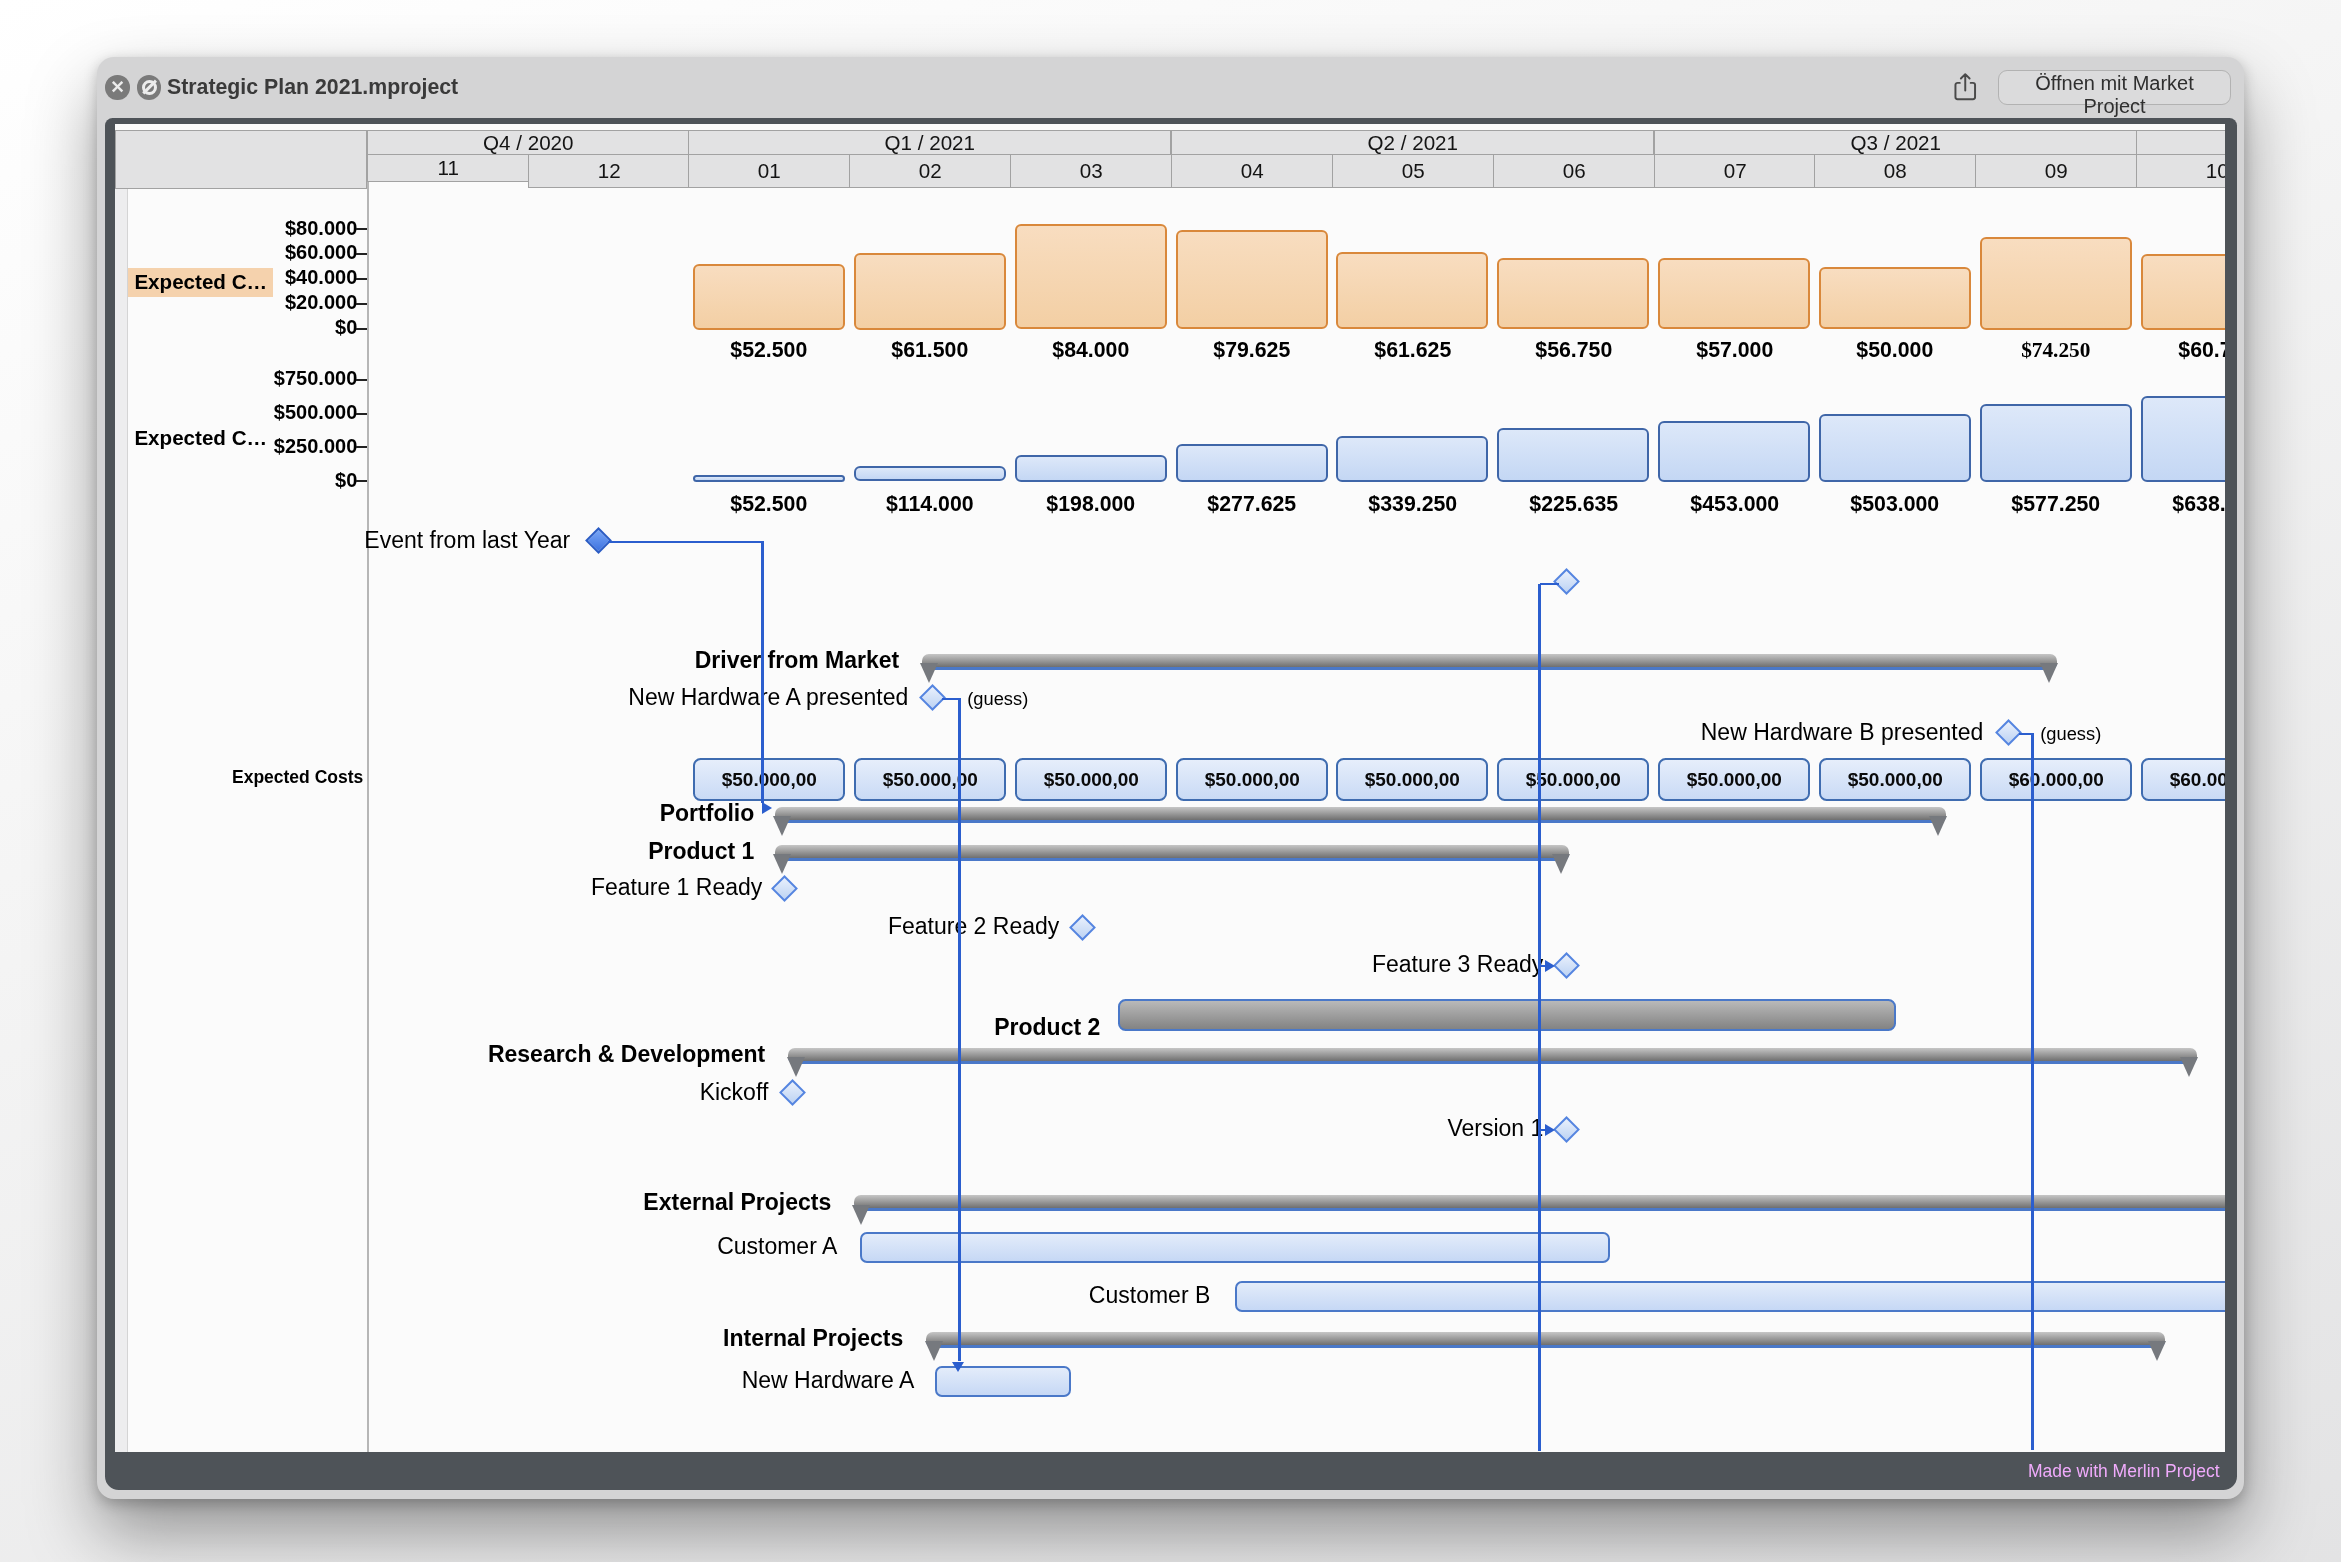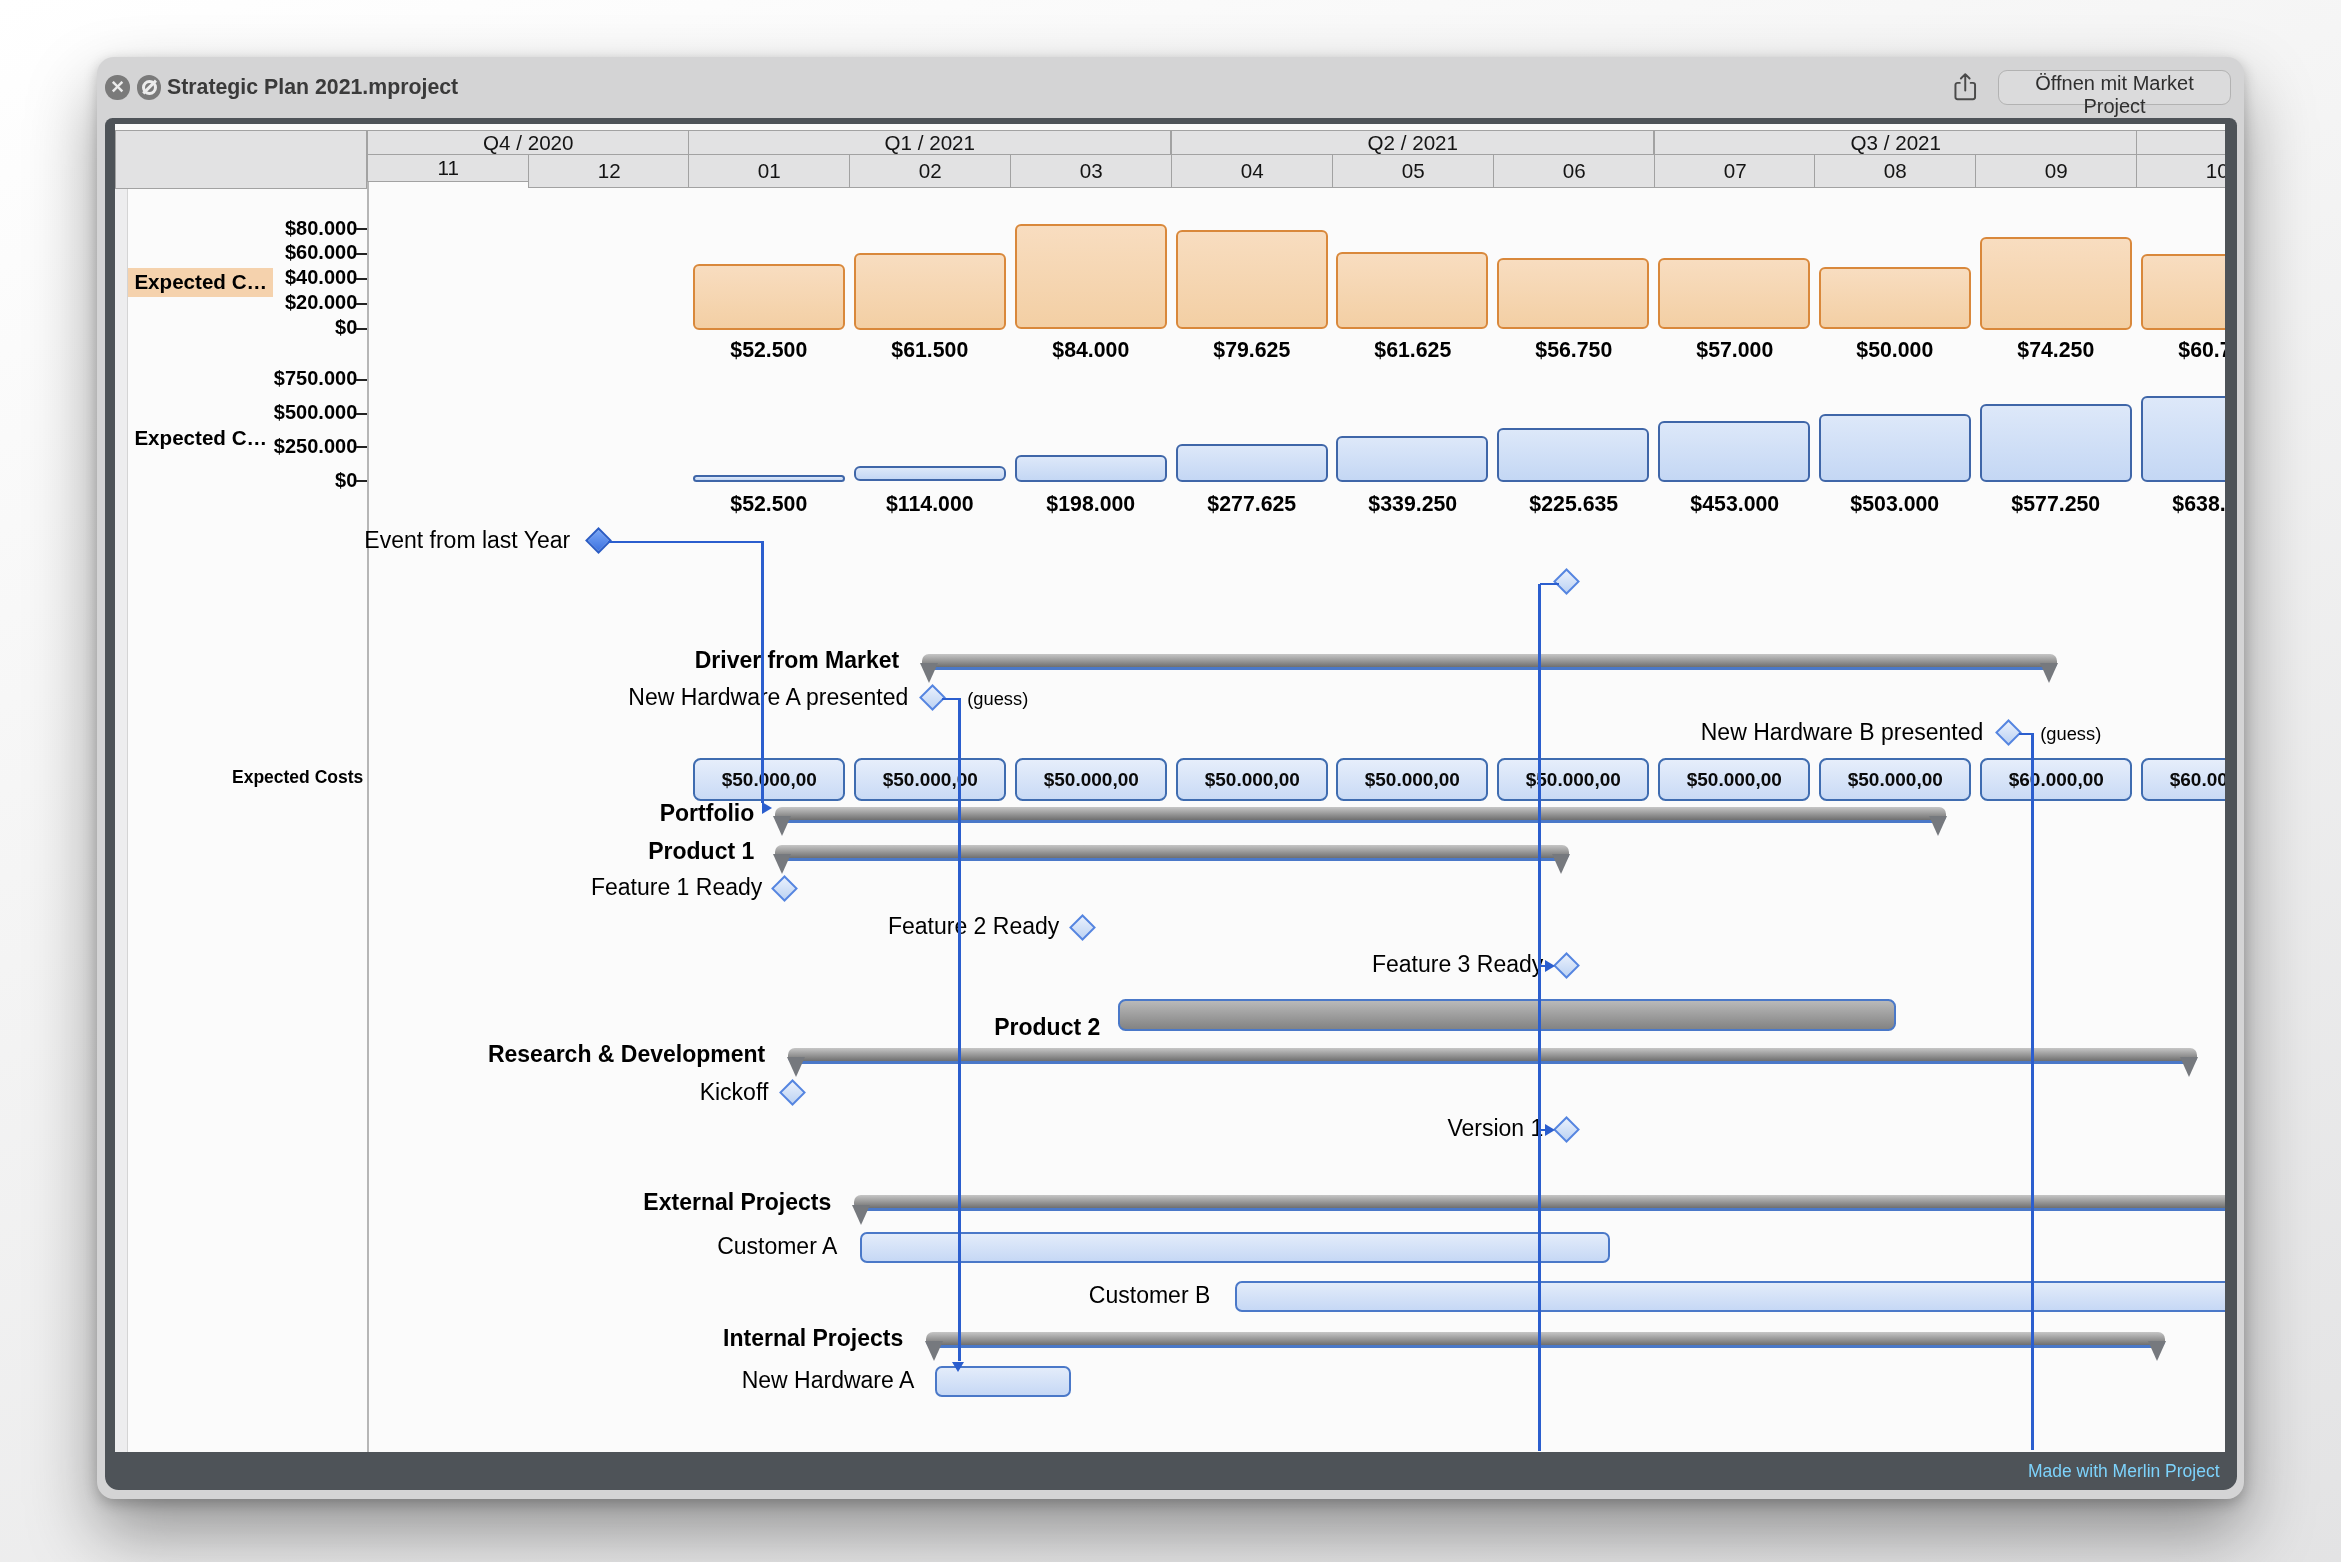--- a/index.html
+++ b/index.html
@@ -16,21 +16,21 @@
   .tb-x{position:absolute;inset:0;color:#ececec;font-size:17.5px;font-weight:bold;display:flex;align-items:center;justify-content:center;}
   .ns-ring{position:absolute;inset:4.6px;border:3px solid #ececec;border-radius:50%;}
   .ns-bar{position:absolute;left:10.7px;top:3px;width:3px;height:18.3px;background:#ececec;transform:rotate(45deg);}
   .tb-title{position:absolute;left:70px;top:0;height:61px;line-height:61px;font-size:21.3px;font-weight:bold;color:#3a3a3a;white-space:nowrap;}
   .share-btn{position:absolute;right:264px;top:15.2px;width:30.5px;height:30.5px;cursor:pointer;}
   .open-btn{position:absolute;right:13px;top:13px;width:233px;height:35px;border:1.5px solid #b2b2b2;border-radius:9.1px;
     background:rgba(255,255,255,.18);font-size:20px;color:#2f2f2f;font-family:inherit;cursor:pointer;}
   .frame{position:absolute;left:7.6px;top:61px;width:2132px;height:1372px;background:#4e5358;border-radius:7.6px 7.6px 13.7px 13.7px;}
   .content{position:absolute;left:10.7px;top:6.1px;width:2110px;height:1328px;background:#fbfbfb;overflow:hidden;}
   .plane{position:absolute;left:-115px;top:-124px;width:2342px;height:1563px;}
-  .made-with{position:absolute;right:17px;bottom:8.4px;color:#7dd3fc;font-size:17.5px;text-align:right;}
+  .made-with{position:absolute;right:17px;bottom:8.4px;color:#f0abfc;font-size:17.5px;text-align:right;}
 
   .hdr{position:absolute;background:#e2e2e3;border:0.8px solid #a2a2a2;box-sizing:border-box;color:#141414;
     display:flex;align-items:center;justify-content:center;font-size:20.6px;}
   .gline{position:absolute;background:#b6b6b6;}
   .gutter{position:absolute;background:#ededee;border-right:1.5px solid #d4d4d4;box-sizing:border-box;}
   .obar{position:absolute;background:linear-gradient(#f8ddc0,#f3cfa4);border:2.3px solid #d9883b;border-radius:6.1px;box-sizing:border-box;}
   .bbar{position:absolute;background:linear-gradient(#dde8f9,#c4d7f4);border:2.3px solid #3f66a8;border-radius:6.1px;box-sizing:border-box;}
   .tick{position:absolute;font-size:20px;font-weight:bold;color:#000;text-align:right;width:168px;}
   .tickdash{position:absolute;width:10.7px;height:2.3px;background:#222;}
   .val{position:absolute;font-size:21.3px;font-weight:bold;color:#000;text-align:center;white-space:nowrap;}
@@ -115,21 +115,21 @@
           <div class="val" style="left: 1171px; top: 338px; width: 161px;">$79.625</div>
           <div class="obar" style="left: 1336px; top: 252px; width: 152px; height: 77px;"></div>
           <div class="val" style="left: 1332px; top: 338px; width: 161px;">$61.625</div>
           <div class="obar" style="left: 1497px; top: 258px; width: 152px; height: 71px;"></div>
           <div class="val" style="left: 1493px; top: 338px; width: 161px;">$56.750</div>
           <div class="obar" style="left: 1658px; top: 258px; width: 152px; height: 71px;"></div>
           <div class="val" style="left: 1654px; top: 338px; width: 161px;">$57.000</div>
           <div class="obar" style="left: 1819px; top: 267px; width: 152px; height: 62px;"></div>
           <div class="val" style="left: 1814px; top: 338px; width: 161px;">$50.000</div>
           <div class="obar" style="left: 1980px; top: 237px; width: 152px; height: 93px;"></div>
-          <div class="val" style="left: 1975px; top: 338px; width: 161px;">$74.250</div>
+          <div class="val" style="left: 1975px; top: 338px; width: 161px; font-family: Liberation Serif, serif;">$74.250</div>
           <div class="obar" style="left: 2141px; top: 254px; width: 152px; height: 76px;"></div>
           <div class="val" style="left: 2136px; top: 338px; width: 161px;">$60.750</div>
           <div class="tick" style="left: 189px; top: 367px;">$750.000</div>
           <div class="tickdash" style="left: 356px; top: 379px;"></div>
           <div class="tick" style="left: 189px; top: 401px;">$500.000</div>
           <div class="tickdash" style="left: 356px; top: 413px;"></div>
           <div class="tick" style="left: 189px; top: 435px;">$250.000</div>
           <div class="tickdash" style="left: 356px; top: 446px;"></div>
           <div class="tick" style="left: 189px; top: 469px;">$0</div>
           <div class="tickdash" style="left: 356px; top: 480px;"></div>

